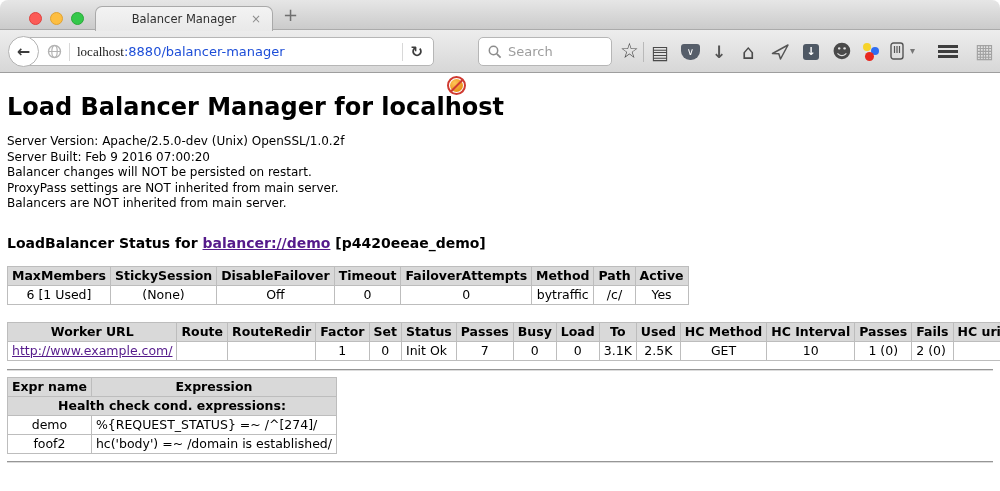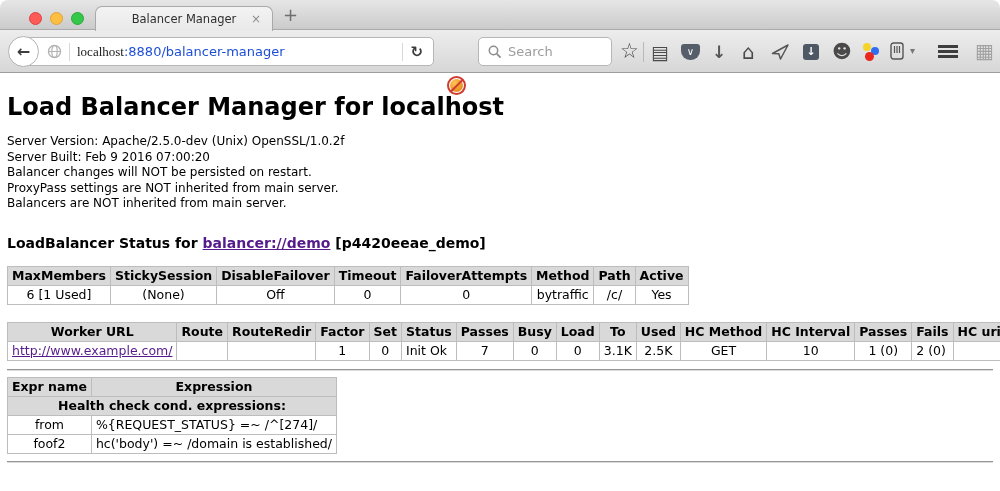--- a/index.html
+++ b/index.html
@@ -263,21 +263,21 @@
     <table id="health-table">
       <tbody>
           <tr>
         <th style="width:80px">Expr name</th>
         <th style="width:232px">Expression</th>
       </tr>
       <tr>
         <th colspan="2">Health check cond. expressions:</th>
       </tr>
       <tr>
-        <td>from</td>
+        <td>demo</td>
         <td class="tleft">%{REQUEST_STATUS} =~ /^[274]/</td>
       </tr>
       <tr>
         <td>foof2</td>
         <td class="tleft">hc('body') =~ /domain is established/</td>
       </tr>
     </tbody>
       </table>
 
     <hr class="rule" id="hr2">

